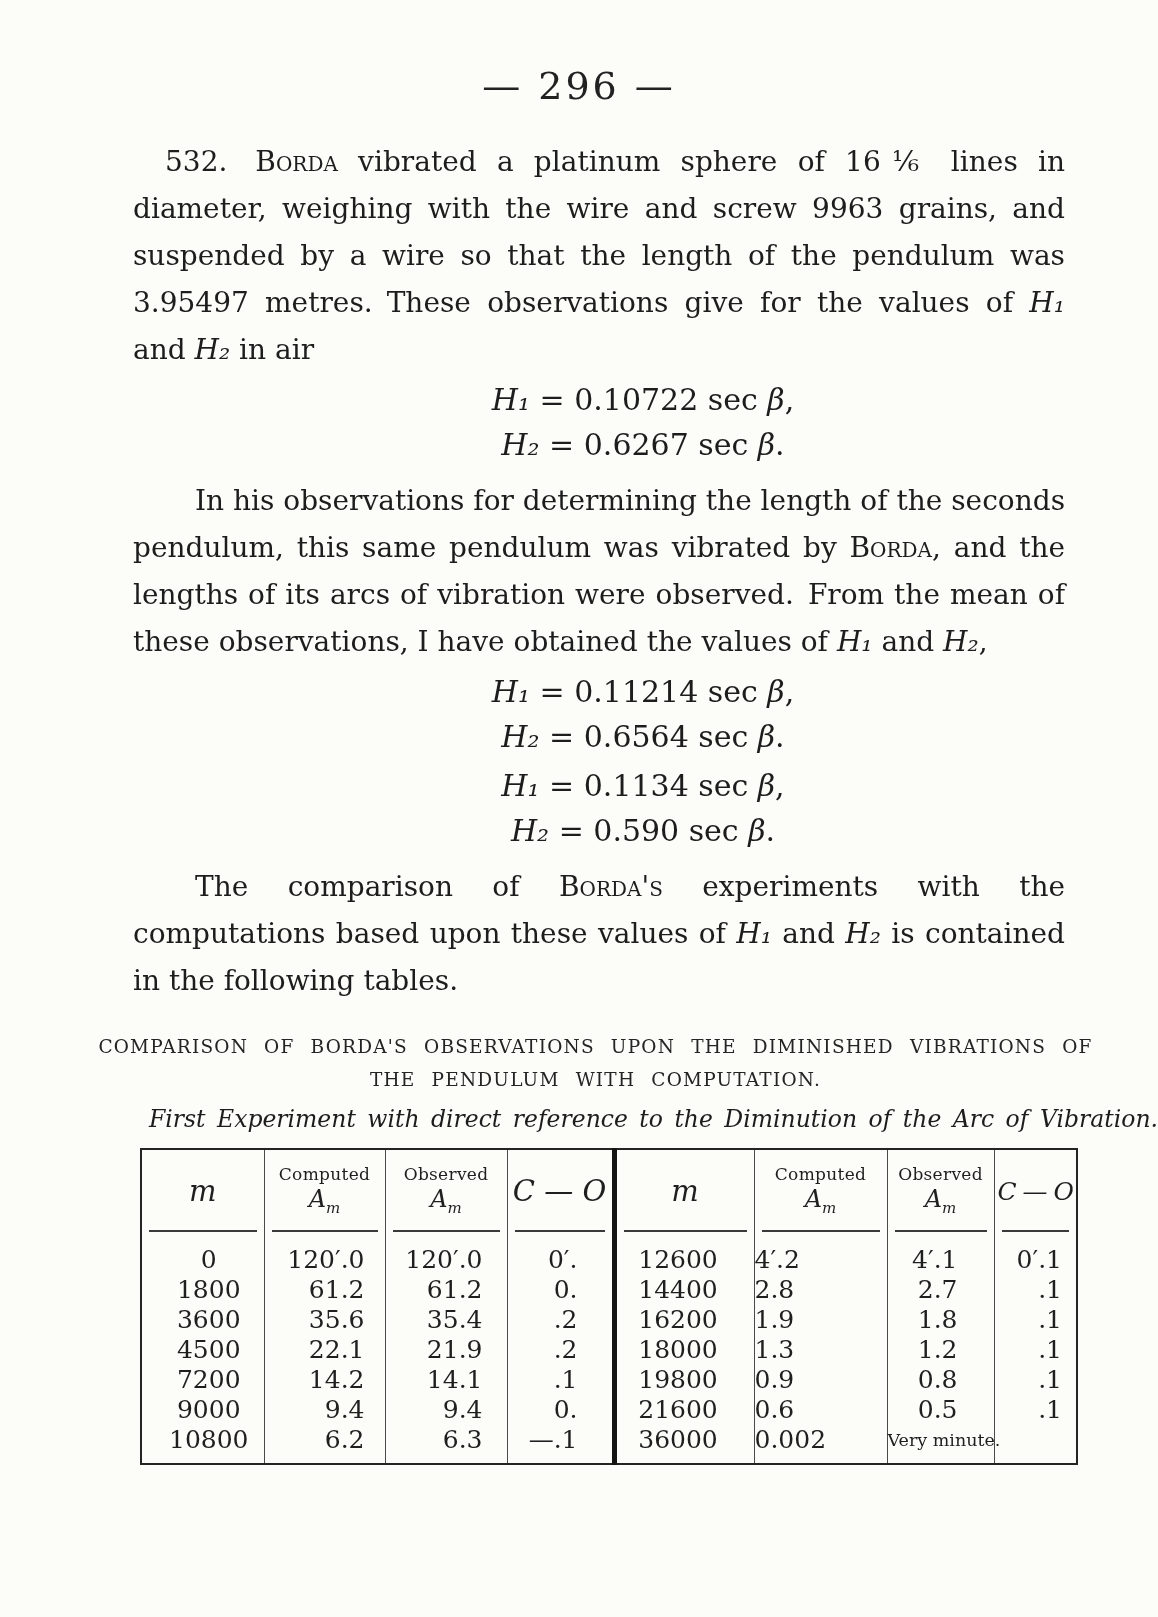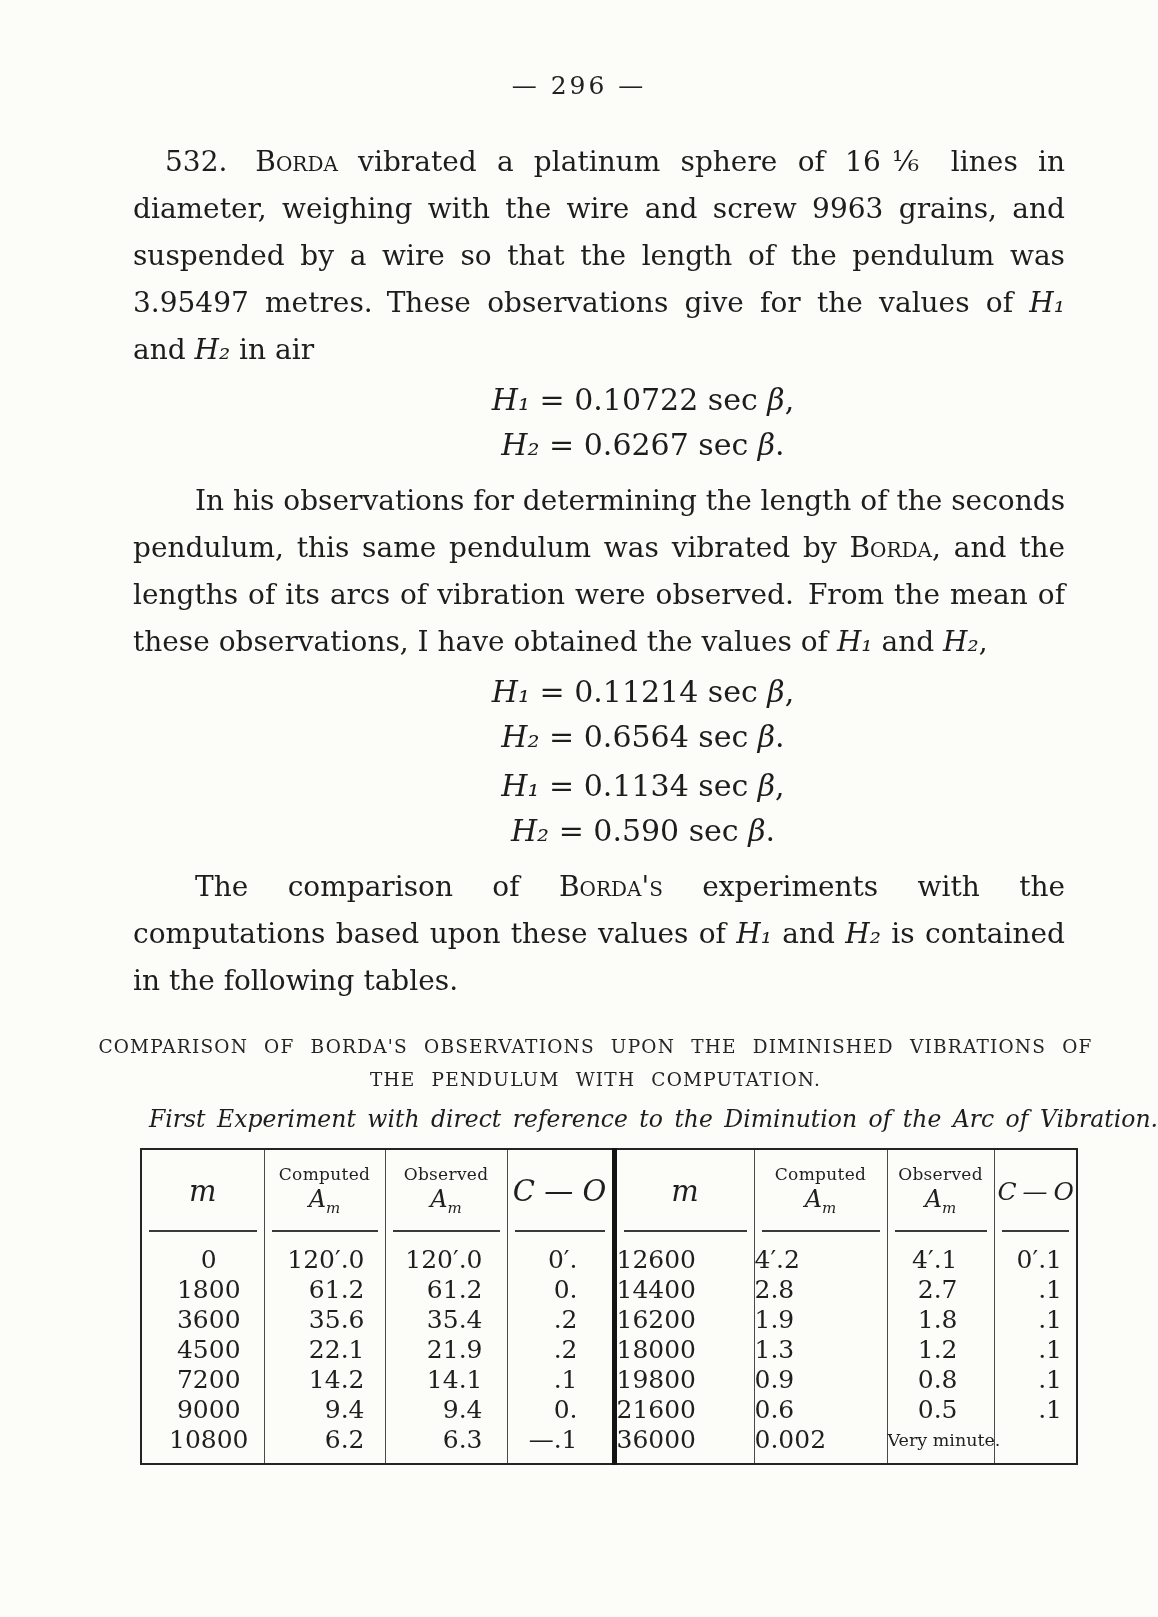--- a/index.html
+++ b/index.html
@@ -8,21 +8,21 @@
     background:#fcfcf9;
     font-family:"DejaVu Serif", serif;
     color:#1d1d1d;
     position:relative;
     overflow:hidden;
   }
   .sheet { padding-top:68px; }
 
   .page-number {
     text-align:center;
-    font-size:25px;
+    font-size:38px;
     line-height:36px;
     letter-spacing:3px;
     color:#222;
   }
 
   .body-par {
     width:932px;
     margin:10px 0 0 133px;
     font-size:28px;
     line-height:47px;
@@ -87,21 +87,21 @@
   .hdr-sym { font-size:24px; line-height:30px; }
   .hdr-sym sub { font-size:15px; }
   .hdr-cmo { font-style:italic; font-size:29px; white-space:nowrap; }
   thead th:last-child .hdr-cmo { font-size:25px; letter-spacing:-1px; }
 
   tbody td { font-size:25px; height:30px; line-height:30px; white-space:nowrap; }
   tbody tr:first-child td { padding-top:13px; }
   tbody tr:last-child  td { padding-bottom:8px; }
 
   tbody td:nth-child(1) { text-align:center; padding-left:12px; }
-  tbody td:nth-child(5) { padding-right:14px; }
+  tbody td:nth-child(5) { text-align:center; padding-right:14px; }
   tbody td:nth-child(2) { text-align:right; padding-right:20px; }
   tbody td:nth-child(3) { text-align:right; padding-right:24px; }
   tbody td:nth-child(4) { text-align:right; padding-right:34px; }
   tbody td:nth-child(6) { text-align:left; padding-right:55px; }
   tbody td:nth-child(7) { text-align:right; padding-right:36px; }
   tbody td:nth-child(8) { text-align:right; padding-right:14px; }
   tbody tr:last-child td:nth-child(7) { font-size:17.5px; padding-right:3px; }
 </style>
 </head>
 <body>

